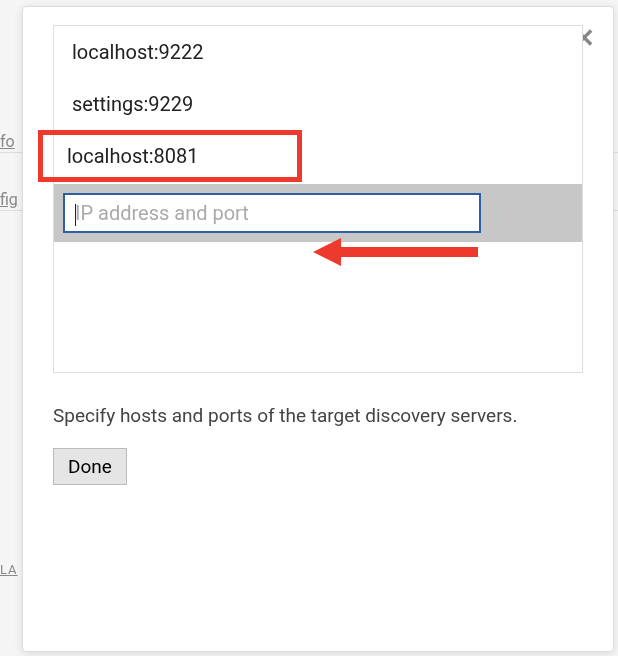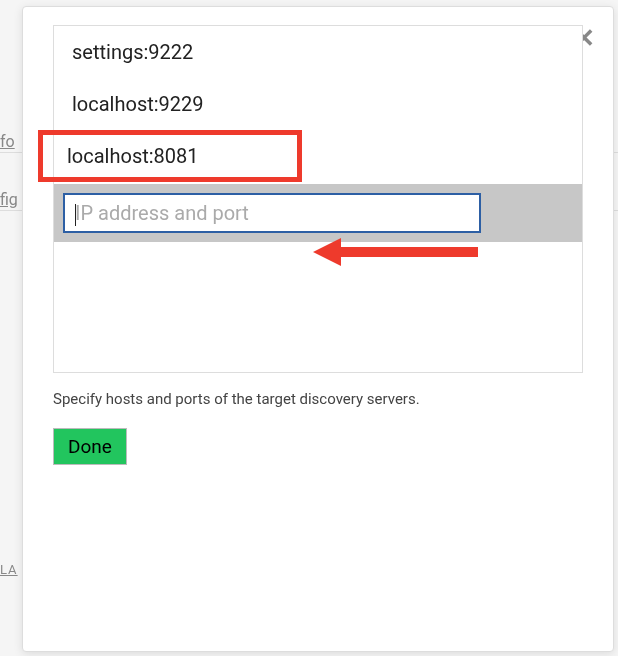--- a/index.html
+++ b/index.html
@@ -96,30 +96,30 @@
     .text-input::placeholder {
       color: #aaa;
     }
     .arrow {
       position: absolute;
       top: 225px;
       left: 290px;
       pointer-events: none;
     }
     .help-text {
-      font-size: 15px;
+      font-size: 19px;
       color: #444;
-      margin-top: 16px;
+      margin-top: 30px;
       line-height: 1.4;
     }
     .done-btn {
       margin-top: 18px;
       font-size: 19px;
       padding: 6px 14px;
-      background: #22c55e;
+      background: #e5e5e5;
       border: 1px solid #bbb;
       cursor: pointer;
       font-family: inherit;
     }
     .cursor-line {
       position: absolute;
       width: 1px;
       height: 22px;
       background: #222;
       top: 11px;
@@ -135,22 +135,22 @@
 <div class="bg-line" style="top:152px;"></div>
 <div class="bg-line" style="top:210px;"></div>
 <span class="bg-text bg-fo">fo</span>
 <span class="bg-text bg-fig">fig</span>
 <span class="bg-text bg-la">LA</span>
 
 <div class="dialog">
   <span class="close-btn">✕</span>
 
   <div class="list-box">
-    <div class="list-item">settings:9222</div>
-    <div class="list-item">localhost:9229</div>
+    <div class="list-item">localhost:9222</div>
+    <div class="list-item">settings:9229</div>
     <div class="list-item highlighted">localhost:8081</div>
     <div class="input-row">
       <div class="input-wrapper">
         <input type="text" class="text-input" placeholder="IP address and port" style="">
         <span class="cursor-line"></span>
       </div>
     </div>
   </div>
 
   <svg class="arrow" width="170" height="40">

